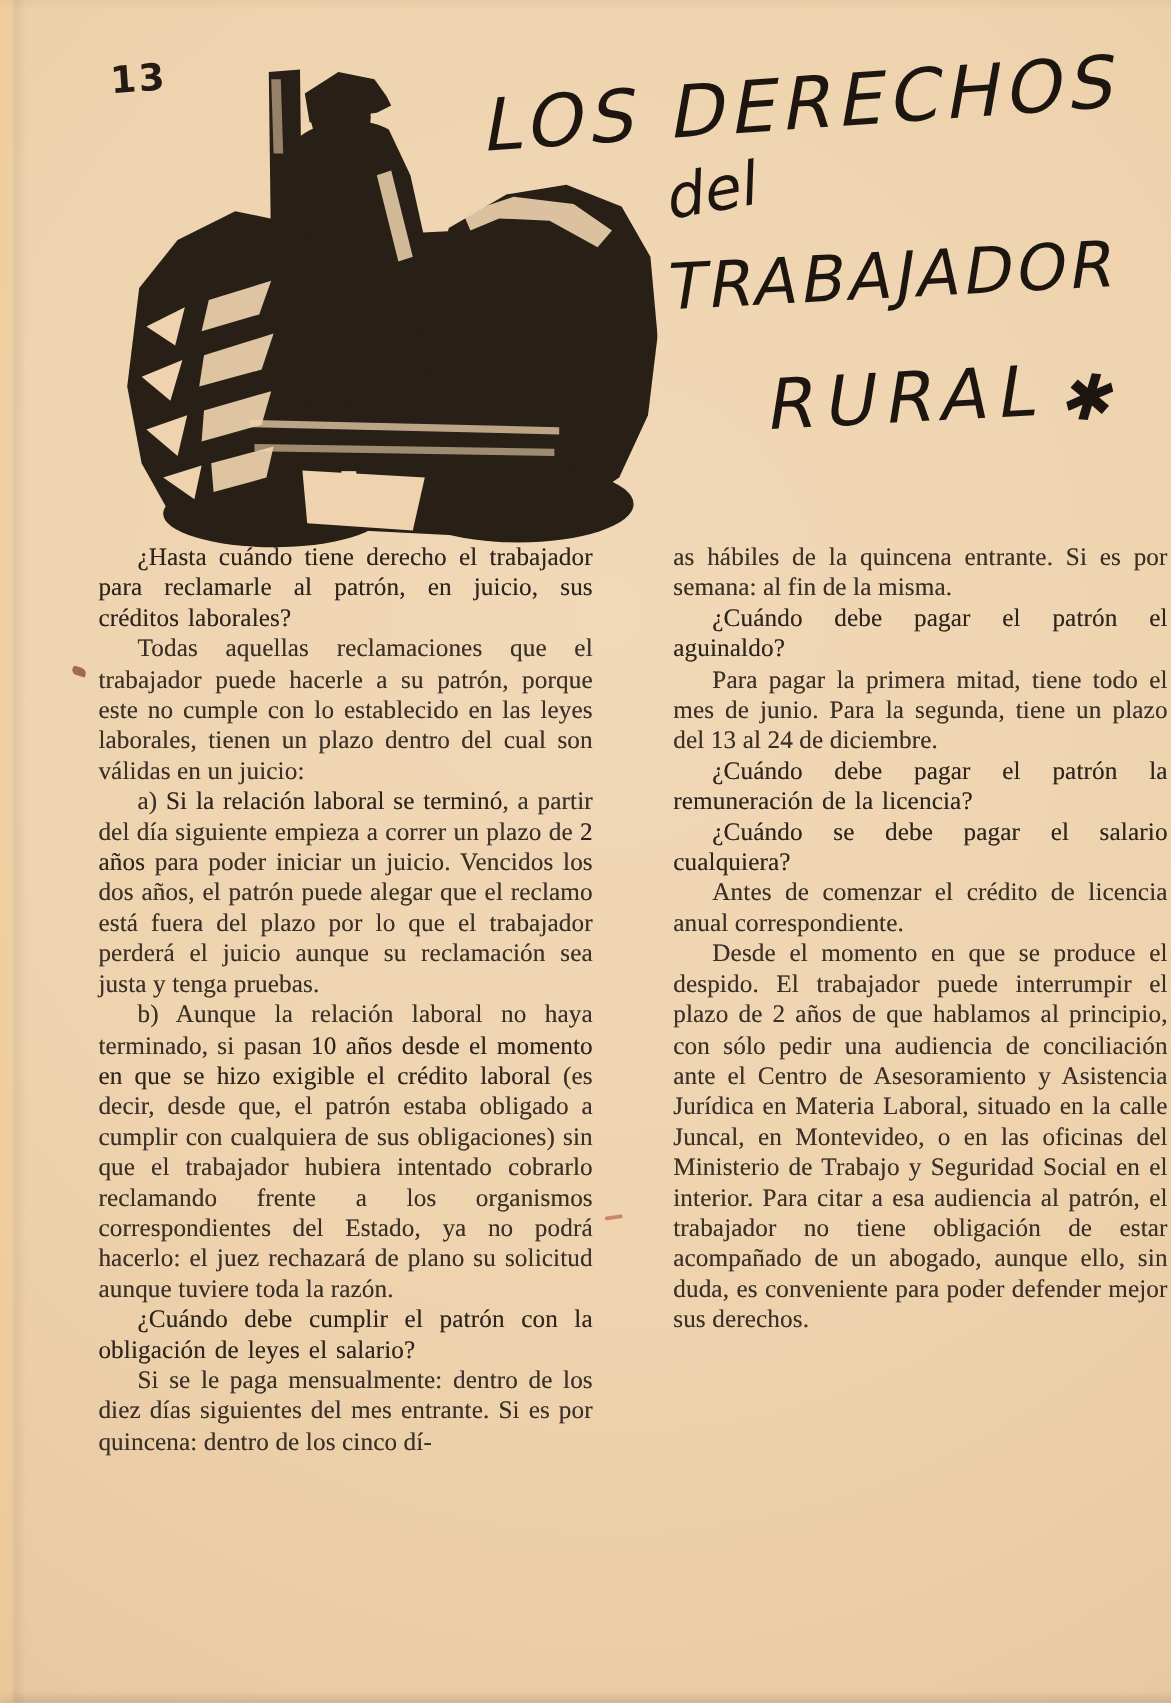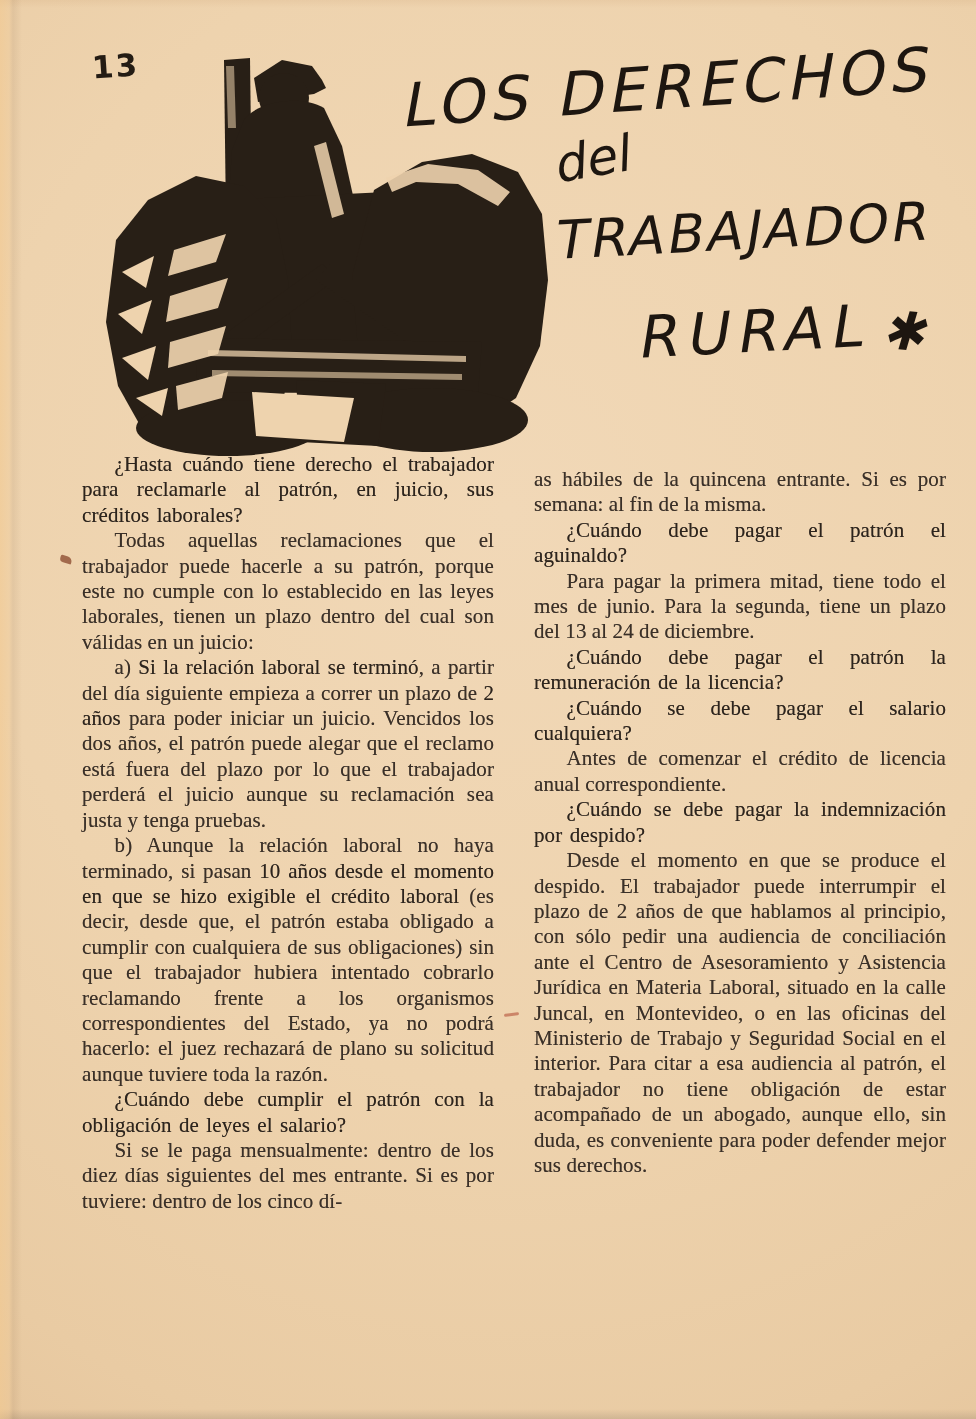--- a/index.html
+++ b/index.html
@@ -38,21 +38,21 @@
   .illus{position:absolute;left:86px;top:50px;width:462px;height:408px;}
   
   .col{
     position:absolute;top:452px;
     font-size:21px;line-height:25.4px;
     color:#3a3028;text-align:justify;
     letter-spacing:.1px;
     text-shadow:0 0 .5px rgba(58,48,40,.55);
   }
   .col-left{left:82px;width:412px;}
-  .col-right{left:534px;width:412px;margin-top:15px;}
+  .col-right{left:561px;width:412px;}
   .para{margin:0;text-indent:1.55em;}
   .para.cont{text-indent:0;}
   .para.heading{font-weight:700;color:#2c241d;word-spacing:2px;}
   .b{font-weight:400;color:#2c241d;}
   
   .speck{position:absolute;left:60px;top:556px;width:12px;height:7px;background:#8f4f33;border-radius:2px 5px 1px 4px;transform:rotate(18deg);opacity:.8;}
   .pencil-dash{position:absolute;left:504px;top:1013px;width:15px;height:3px;background:#bf6b50;border-radius:2px;transform:rotate(-8deg);opacity:.75;}
 </style>
 </head>
 <body>
@@ -109,28 +109,27 @@
   <div class="title-line t2">del</div>
   <div class="title-line t3">TRABAJADOR</div>
   <div class="title-line t4"><span>RURAL</span><span class="star">✱</span></div>
 
   <div class="col col-left" id="col-left">
       <p class="para heading"><span class="b">¿Hasta cuándo tiene derecho el trabajador para reclamarle al patrón, en juicio, sus créditos laborales?</span></p>
       <p class="para body"><span>Todas aquellas reclamaciones que el trabajador puede hacerle a su patrón, porque este no cumple con lo establecido en las leyes laborales, tienen un plazo dentro del cual son válidas en un juicio:</span></p>
       <p class="para body"><span>a) </span><span class="b">Si la relación laboral se terminó</span><span>, a partir del día siguiente empieza a correr un plazo de </span><span class="b">2 años</span><span> para poder iniciar un juicio. Vencidos los dos años, el patrón puede alegar que el reclamo está fuera del plazo por lo que el trabajador perderá el juicio aunque su reclamación sea justa y tenga pruebas.</span></p>
       <p class="para body"><span>b) Aunque la relación laboral no haya terminado, si pasan </span><span class="b">10 años desde el momento en que se hizo exigible el crédito laboral</span><span> (es decir, desde que, el patrón estaba obligado a cumplir con cualquiera de sus obligaciones) sin que el trabajador hubiera intentado cobrarlo reclamando frente a los organismos correspondientes del Estado, ya no podrá hacerlo: el juez rechazará de plano su solicitud aunque tuviere toda la razón.</span></p>
       <p class="para heading"><span class="b">¿Cuándo debe cumplir el patrón con la obligación de leyes el salario?</span></p>
-      <p class="para body"><span>Si se le paga mensualmente: dentro de los diez días siguientes del mes entrante. Si es por tuviere: dentro de los cinco dí-</span></p>
+      <p class="para body"><span>Si se le paga mensualmente: dentro de los diez días siguientes del mes entrante. Si es por quincena: dentro de los cinco dí-</span></p>
     </div>
   <div class="col col-right" id="col-right">
       <p class="para body cont"><span>as hábiles de la quincena entrante. Si es por semana: al fin de la misma.</span></p>
       <p class="para heading"><span class="b">¿Cuándo debe pagar el patrón el aguinaldo?</span></p>
       <p class="para body"><span>Para pagar la primera mitad, tiene todo el mes de junio. Para la segunda, tiene un plazo del 13 al 24 de diciembre.</span></p>
       <p class="para heading"><span class="b">¿Cuándo debe pagar el patrón la remuneración de la licencia?</span></p>
       <p class="para heading"><span class="b">¿Cuándo se debe pagar el salario cualquiera?</span></p>
       <p class="para body"><span>Antes de comenzar el crédito de licencia anual correspondiente.</span></p>
-      <p class="para heading"><span class="b">¿Cuándo se debe pagar la indemnización por despido?</span></p>
       <p class="para body"><span>Desde el momento en que se produce el despido. El trabajador puede interrumpir el plazo de 2 años de que hablamos al principio, con sólo pedir una audiencia de conciliación ante el Centro de Asesoramiento y Asistencia Jurídica en Materia Laboral, situado en la calle Juncal, en Montevideo, o en las oficinas del Ministerio de Trabajo y Seguridad Social en el interior. Para citar a esa audiencia al patrón, el trabajador no tiene obligación de estar acompañado de un abogado, aunque ello, sin duda, es conveniente para poder defender mejor sus derechos.</span></p>
     </div>
 
   <div class="speck"></div>
   <div class="pencil-dash"></div>
 </div>
 
 </body></html>

